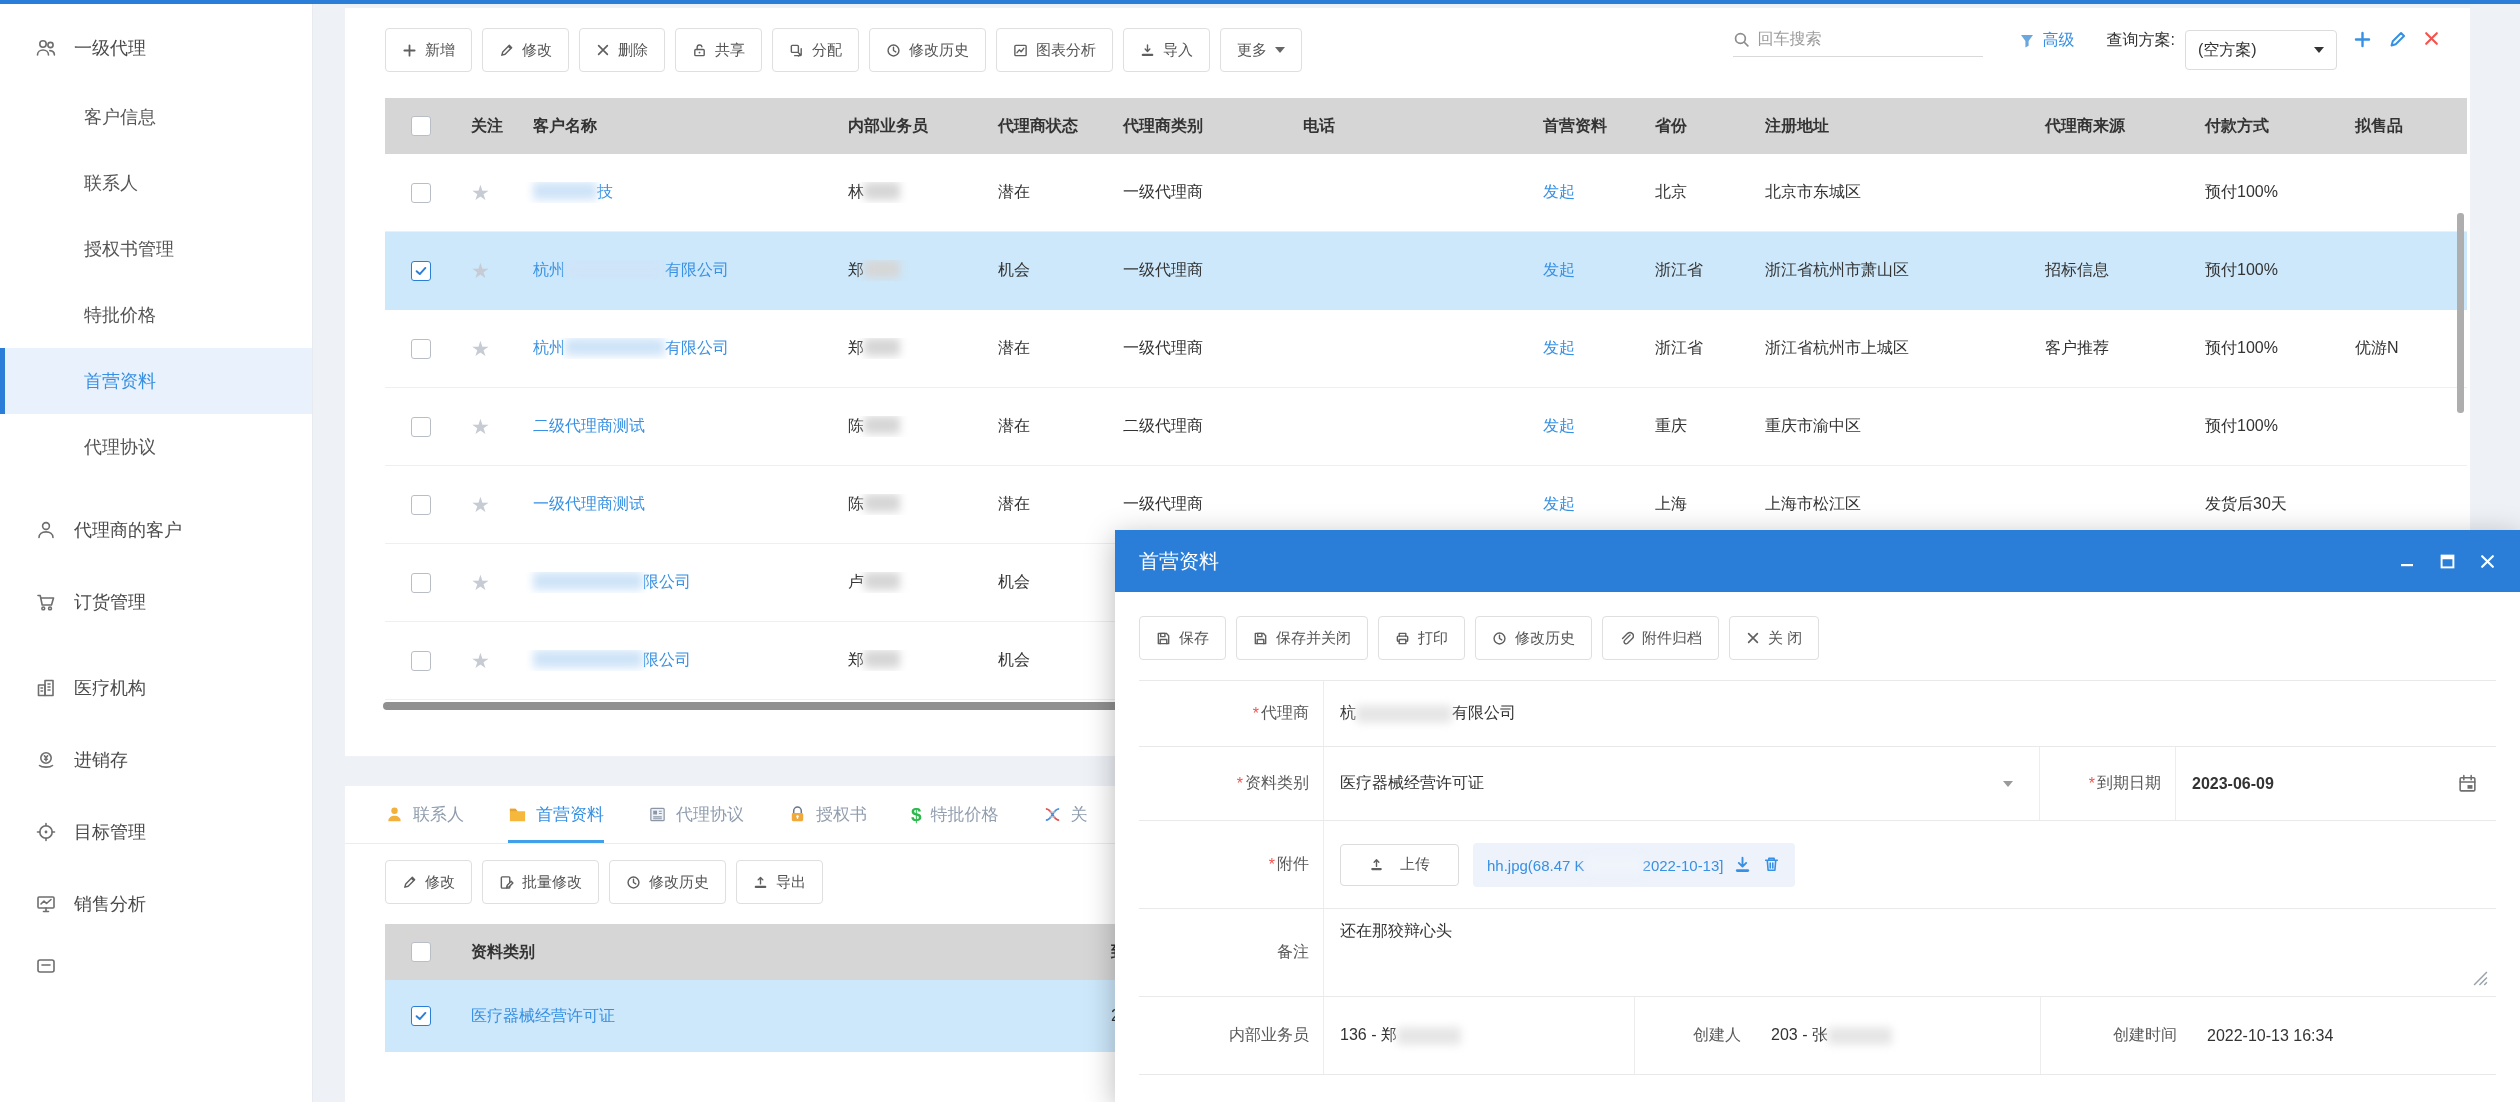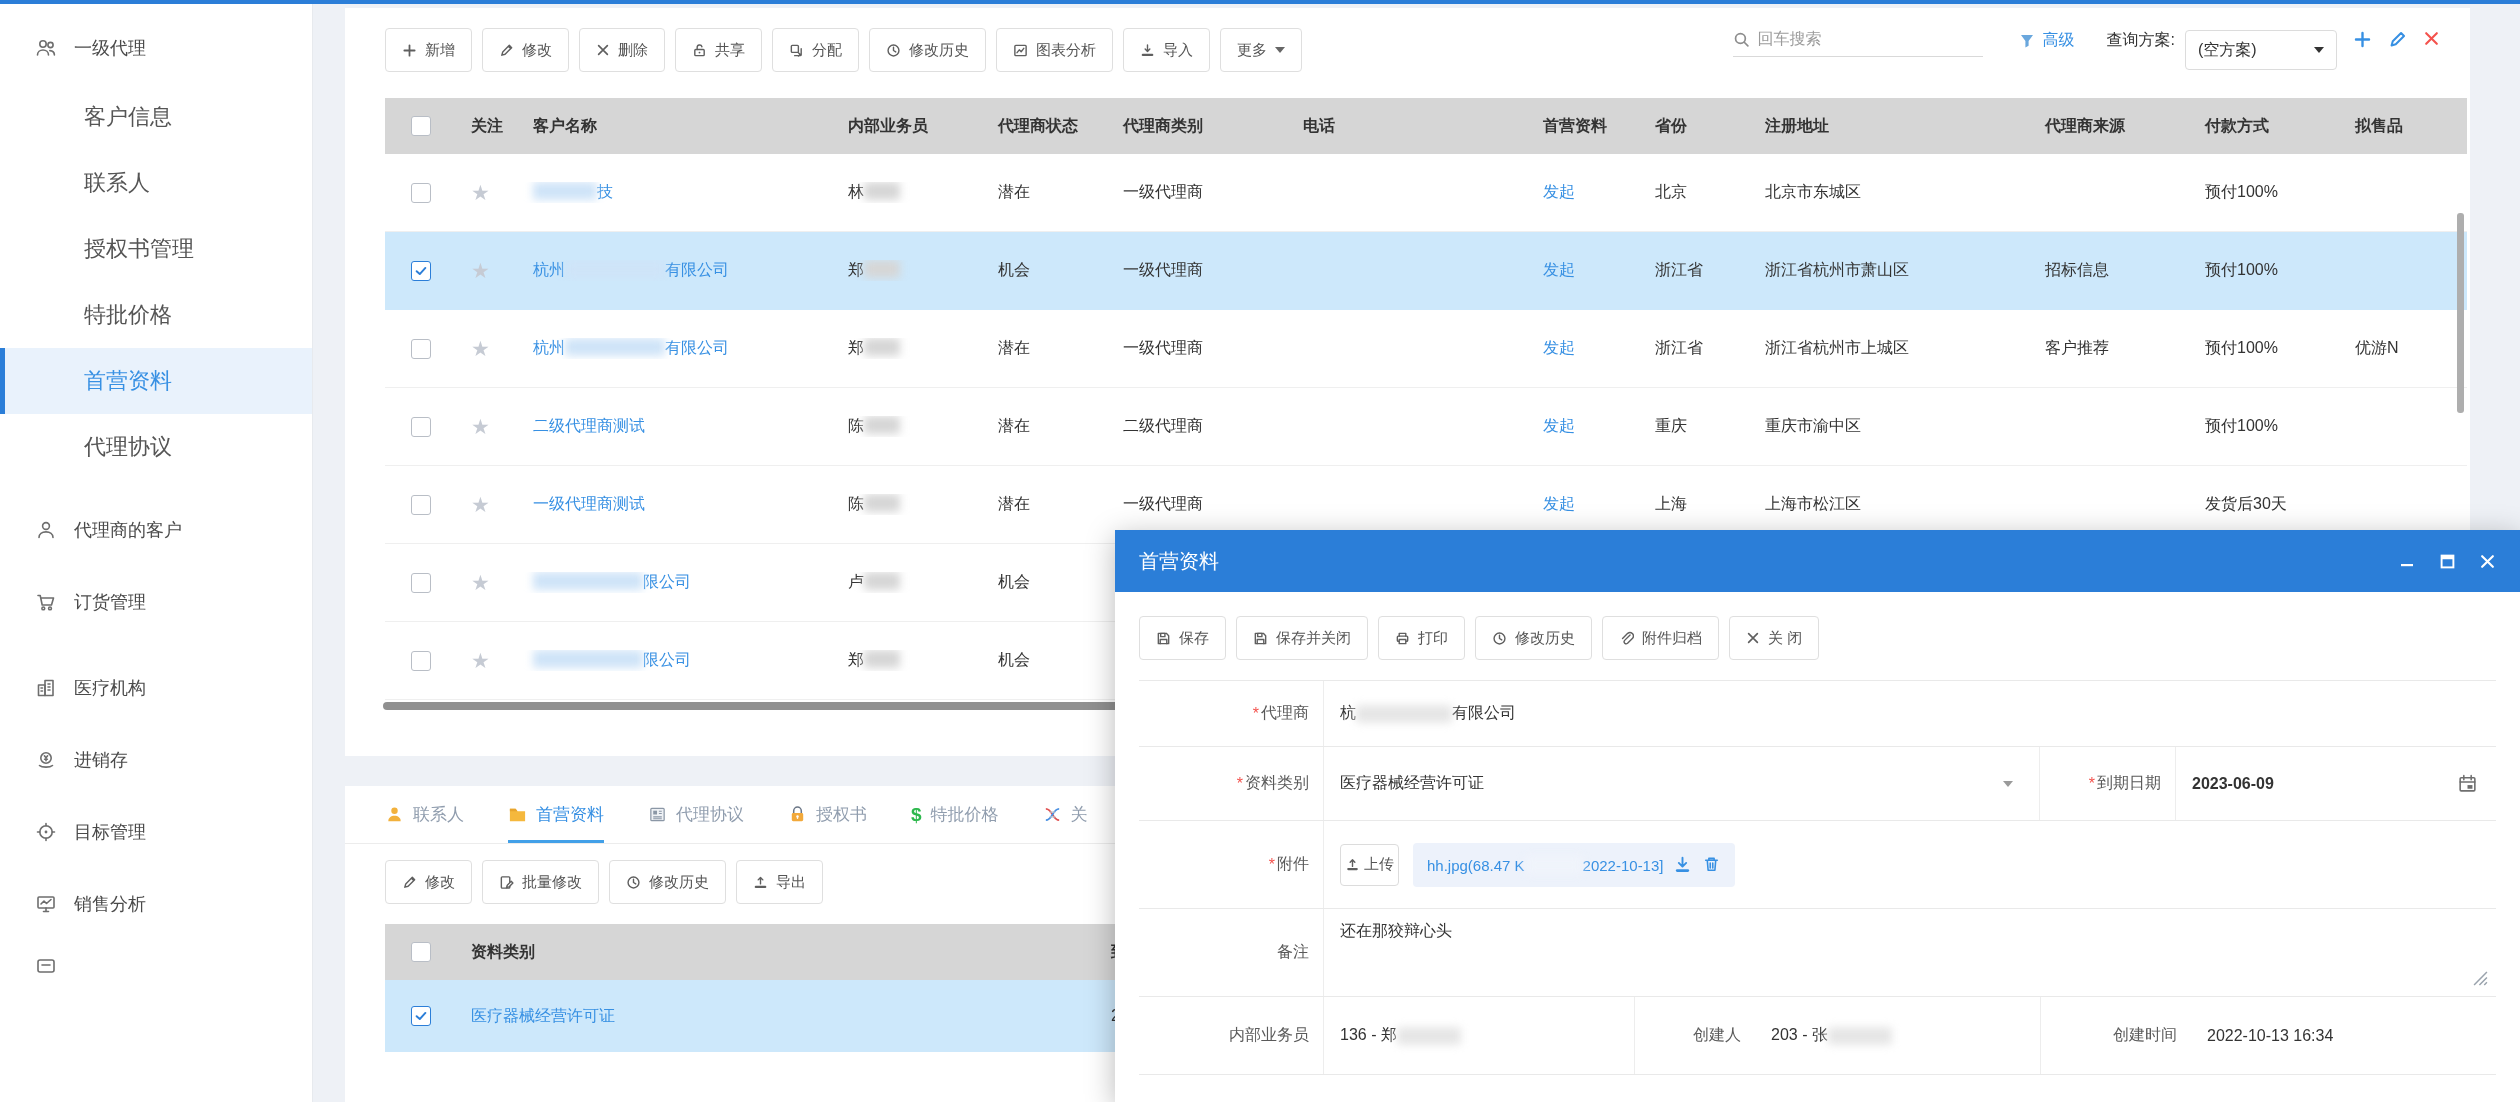--- a/index.html
+++ b/index.html
@@ -5,21 +5,21 @@
   *{margin:0;padding:0;box-sizing:border-box}
   html,body{width:2520px;height:1102px;overflow:hidden;font-family:"Liberation Sans","DejaVu Sans",sans-serif;background:#eef1f6;color:#333;font-size:16px}
   .topline{position:absolute;left:0;top:0;width:2520px;height:4px;background:#2b7ed8;z-index:30}
   .ic{fill:none;stroke:#6e6e6e;stroke-width:1.6;stroke-linecap:round;stroke-linejoin:round}
   .ic2{fill:none;stroke:#5f5f5f;stroke-width:1.5;stroke-linecap:round;stroke-linejoin:round}
   
   .sidebar{position:absolute;left:0;top:4px;width:313px;height:1098px;background:#fff;border-right:1px solid #e7eaee;z-index:5}
   .side-item{display:flex;align-items:center;gap:16px;height:72px;padding-left:34px;font-size:18px;color:#4a4a4a;cursor:pointer}
   .side-item.first{margin-top:8px}
   .side-item.gap{margin-top:14px}
-  .side-sub{display:flex;align-items:center;height:66px;padding-left:84px;font-size:22px;color:#555;cursor:pointer;position:relative}
+  .side-sub{display:flex;align-items:center;height:66px;padding-left:84px;font-size:18px;color:#555;cursor:pointer;position:relative}
   .side-sub.active{background:#e9f2fc;color:#3790e3}
   .side-sub.active::before{content:"";position:absolute;left:0;top:0;width:5px;height:100%;background:#2b7ed8}
   .side-item.cut{height:50px;align-items:flex-start;padding-top:14px;overflow:hidden}
   
   .panel-top{position:absolute;left:345px;top:8px;width:2125px;height:748px;background:#fff;z-index:1;overflow:hidden}
   .panel-bottom{position:absolute;left:345px;top:786px;width:2125px;height:316px;background:#fff;z-index:1;overflow:hidden}
   
   .tbrow{display:flex;align-items:center;padding:20px 30px 0 40px}
   .btn{display:inline-flex;align-items:center;gap:8px;height:44px;padding:0 16px;background:#fff;border:1px solid #dfdfdf;border-radius:4px;font-size:15px;color:#555;cursor:pointer;white-space:nowrap}
   .btn+.btn{margin-left:10px}
@@ -73,21 +73,21 @@
   .mtitle .t{color:#fff;font-size:20px;font-weight:500}
   .wctrl{margin-left:auto;display:flex;align-items:center;gap:22px}
   .wctrl span{display:inline-flex;align-items:center;justify-content:center;width:18px;height:18px;cursor:pointer}
   .mtools{display:flex;padding:24px 24px 0}
   .mform{margin:20px 24px 0;border-top:1px solid #e9e9e9;font-size:16px}
   .frow{display:flex;align-items:center;border-bottom:1px solid #e9e9e9;position:relative}
   .flabel{width:185px;text-align:right;padding-right:14px;color:#5a5a5a;flex:none;align-self:stretch;display:flex;align-items:center;justify-content:flex-end;border-right:1px solid #ededed}
   .req{color:#f4524d;margin-right:2px}
   .fval{padding-left:16px;color:#333;display:flex;align-items:center}
   .vline{width:1px;align-self:stretch;background:#ededed}
-  .upload-btn{display:inline-flex;align-items:center;gap:4px;height:42px;padding:0 4px;border:1px solid #dcdcdc;border-radius:4px;background:#fff;font-size:15px;color:#555;cursor:pointer}
+  .upload-btn{display:inline-flex;align-items:center;gap:16px;height:42px;padding:0 28px;border:1px solid #dcdcdc;border-radius:4px;background:#fff;font-size:15px;color:#555;cursor:pointer}
   .file-chip{display:inline-flex;align-items:center;gap:10px;height:44px;margin-left:14px;padding:0 14px;background:#edf2fb;border-radius:4px;color:#3790e3;font-size:15px}
   .remark-val{align-self:flex-start;padding-top:12px}
   .handle{position:absolute;right:8px;bottom:6px;cursor:nwse-resize}
 </style>
 </head>
 <body>
 
 <div class="topline"></div>
 
 <aside class="sidebar">

